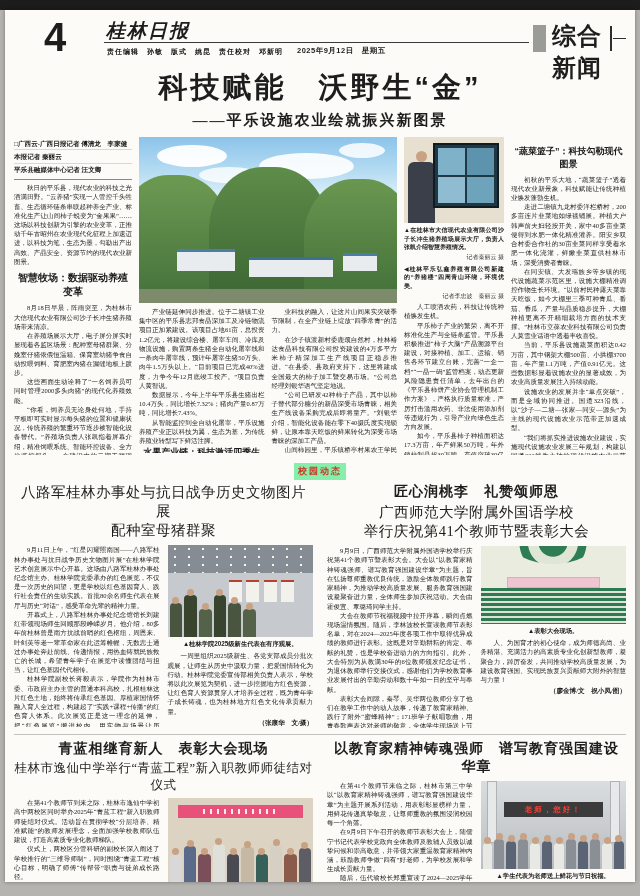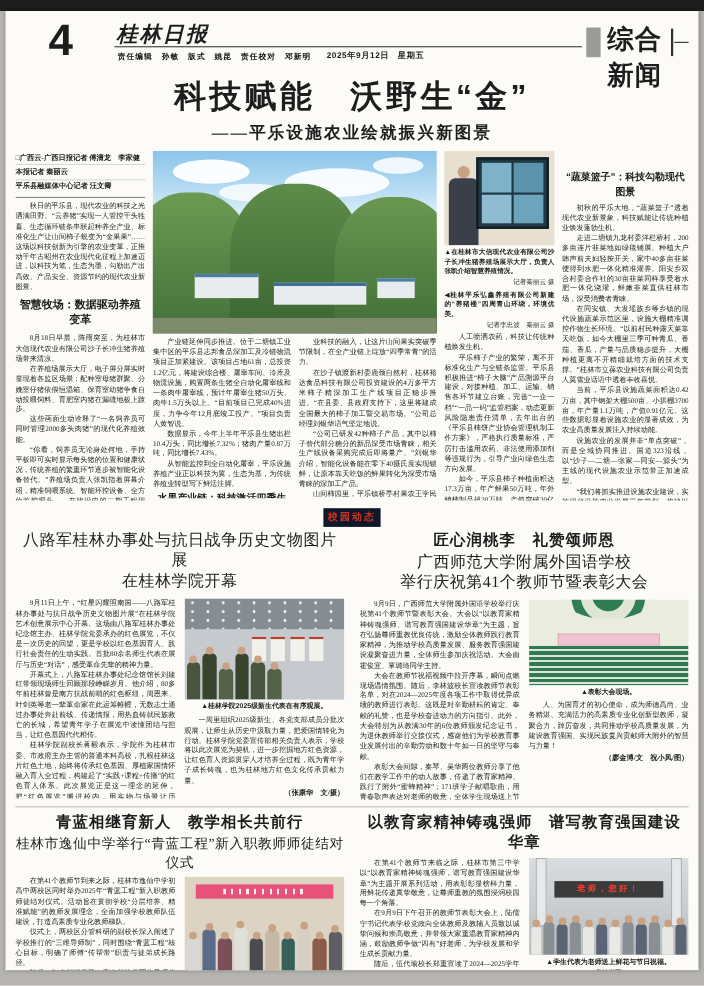--- a/index.html
+++ b/index.html
@@ -108,21 +108,21 @@
   .pillar { position:absolute; top:0; width:10px; height:70%; background:#e6e8ea; border:1px solid #aeb2b5; }
   .pi1{left:6px;} .pi2{right:6px;}
   .led { position:absolute; top:24%; left:16%; right:16%; height:17%; background:#3b3b3b; display:flex; align-items:center; justify-content:center; }
   .led span { font-size:7.5px; font-weight:bold; color:#ff3b30; letter-spacing:2px; font-family:Liberation Mono, monospace; }
   .sch-crowd i { height:26px; }
   .sch-crowd i:nth-child(odd){background:#e8e8e4;} .sch-crowd i:nth-child(even){background:#8a8f96;height:30px;}
   .sch-crowd i:nth-child(3n){background:#5a6474;height:28px;}
 
   
   .badge-row { text-align:center; margin:5px 0 3px; }
-  .badge { display:inline-block; background:#0f172a; color:#cf3421; font-size:9px; font-weight:bold; letter-spacing:2px; padding:2px 4px; font-family:Liberation Mono, monospace; }
+  .badge { display:inline-block; background:#86efac; color:#cf3421; font-size:9px; font-weight:bold; letter-spacing:2px; padding:2px 4px; font-family:Liberation Mono, monospace; }
   .duo { display:flex; gap:14px; }
   .article { flex:1; min-width:0; }
   .kicker { font-size:14px; font-weight:900; text-align:center; letter-spacing:1px; margin-bottom:2px; font-family:"Liberation Sans","DejaVu Sans",sans-serif; }
   .atitle { font-size:14.5px; font-weight:400; text-align:center; line-height:1.32; letter-spacing:.5px; }
   .atitle.one { font-size:12.5px; }
   .two-col { display:flex; gap:8px; margin-top:5px; overflow:hidden; }
   .two-col > div { flex:1; min-width:0; }
   .mid .two-col { height:182px; }
   .bot .two-col { height:158px; }
   .rule { border-top:1px solid #c2c1bd; margin:6px 0 5px; }
@@ -220,41 +220,41 @@
         <div class="caption">◀桂林平乐弘鑫养殖有限公司新建的“养猪楼”四周青山环绕，环境优美。</div>
         <div class="credit">记者李忠波　秦丽云 摄</div>
         <div>
             <p class="para">人工喷洒农药，科技让传统种植焕发生机。</p>
             <p class="para">平乐柿子产业的繁荣，离不开标准化生产与全链条监管。平乐县积极推进“柿子大脑”产品溯源平台建设，对接种植、加工、运输、销售各环节建立台账，完善“一企一档”“一品一码”监管档案，动态更新风险隐患责任清单，去年出台的《平乐县柿饼产业协会管理机制工作方案》，严格执行质量标准，严厉打击滥用农药、非法使用添加剂等违规行为，引导产业向绿色生态方向发展。</p>
             <p class="para">如今，平乐县柿子种植面积达17.3万亩，年产鲜果50万吨，年外销柿制品超30万吨，产值突破30亿元，带动相关产业产值6.9亿元。</p>
           </div>
       </div>
 
       <div class="lcol5 bodytext">
-        <div class="subhead small" style="margin-top:18px">“蔬菜篮子”：科技勾勒现代图景</div>
+        <div class="subhead small" style="margin-top:8px">“蔬菜篮子”：科技勾勒现代图景</div>
         <div>
             <p class="para">初秋的平乐大地，“蔬菜篮子”透着现代农业新景象，科技赋能让传统种植业焕发蓬勃生机。</p>
             <p class="para">走进二塘镇九龙村委洋栏桥村，200多亩连片韭菜地如绿毯铺展。种植大户韩声前夫妇轻按开关，家中40多亩韭菜便得到水肥一体化精准灌养。阳安乡双合村委合作社的30亩韭菜同样享受着水肥一体化浇灌，鲜嫩韭菜直供桂林市场，深受消费者青睐。</p>
             <p class="para">在同安镇、大发瑶族乡等乡镇的现代设施蔬菜示范区里，设施大棚精准调控作物生长环境。“以前村民种露天菜靠天吃饭，如今大棚里三季可种青瓜、番茄、香瓜，产量与品质稳步提升，大棚种植更离不开精细栽培方面的技术支撑。”桂林市立葆农业科技有限公司负责人莫雪业话语中透着丰收喜悦。</p>
             <p class="para">当前，平乐县设施蔬菜面积达0.42万亩，其中钢架大棚500亩、小拱棚3700亩，年产量1.1万吨，产值0.91亿元。这些数据彰显着设施农业的显著成效，为农业高质量发展注入持续动能。</p>
             <p class="para">设施农业的发展并非“单点突破”，而是全域协同推进。国道323沿线，以“沙子—二塘—张家—同安—源头”为主线的现代设施农业示范带正加速成型。</p>
             <p class="para">“我们将抓实推进设施农业建设，实施现代设施农业发展三年规划，构建以国道323线为主轴的现代设施农业示范带，同步建设以生猪、柿子、鱼为主的设施养殖区、种植区、渔业区，以及各乡镇特色设施农业产业园，形成‘一带串联引领、三区强力驱动、多园协同发展’的现代设施农业发展格局。”平乐县委副书记陶朝晖说。</p>
           </div>
       </div>
     </div>
   </div>
 
   <div class="badge-row">
     <span class="badge">校园动态</span>
   </div>
 
   <div class="duo mid">
     <div class="article">
       <div class="atitle">八路军桂林办事处与抗日战争历史文物图片展</div>
-      <div class="atitle">在桂林学院开幕</div>
+      <div class="atitle">配种室母猪群聚</div>
       <div class="two-col bodytext">
         <div>
             <p class="para">9月11日上午，“红星闪耀照南国——八路军桂林办事处与抗日战争历史文物图片展”在桂林学院艺术创意展示中心开幕。这场由八路军桂林办事处纪念馆主办、桂林学院党委承办的红色展览，不仅是一次历史的回望，更是学校以红色基因育人、践行社会责任的生动实践。首批80余名师生代表在展厅与历史“对话”，感受革命先辈的精神力量。</p>
             <p class="para">开幕式上，八路军桂林办事处纪念馆馆长刘建红带领现场师生回顾那段峥嵘岁月。他介绍，80多年前桂林曾是南方抗战前哨的红色枢纽，周恩来、叶剑英等老一辈革命家在此运筹帷幄，无数志士通过办事处奔赴前线、传递情报，用热血铸就民族救亡的长城，希望青年学子在展览中读懂团结与担当，让红色基因代代相传。</p>
             <p class="para">桂林学院副校长蒋毅表示，学院作为桂林市委、市政府主办主管的普通本科高校，扎根桂林这片红色土地，始终将传承红色基因、厚植家国情怀融入育人全过程，构建起了“实践+课程+传播”的红色育人体系。此次展览正是这一理念的延伸，把“红色展览”搬进校内，用实物与场景让历史“活”起来。在沉浸式的带领下，师生代表们在展厅里缓缓移动，时而驻足凝视，时而侧耳倾听，时而低声交流，一幅幅历史图片在灯光下静静铺展，如同一部立体抗战史诗，将革命先辈在桂林的抗日救亡足迹清晰勾勒。</p>
           </div>
         <div>
           <div class="ph photo-exhib">
             <i class="ex-ceil"></i>
             <i class="board bo1"></i>
@@ -302,21 +302,21 @@
           <div class="sig">（廖金博/文　祝小凤/图）</div>
         </div>
       </div>
     </div>
   </div>
 
   <div class="rule"></div>
 
   <div class="duo bot">
     <div class="article">
-      <div class="kicker">青蓝相继育新人　教学相长共前行</div>
+      <div class="kicker">青蓝相继育新人　表彰大会现场</div>
       <div class="atitle one">桂林市逸仙中学举行“青蓝工程”新入职教师师徒结对仪式</div>
       <div class="two-col bodytext">
         <div>
             <p class="para">在第41个教师节到来之际，桂林市逸仙中学初高中两校区同时举办2025年“青蓝工程”新入职教师师徒结对仪式。活动旨在贯彻学校“分层培养、精准赋能”的教师发展理念，全面加强学校教师队伍建设，打造高素质专业化教师梯队。</p>
             <p class="para">仪式上，两校区分管科研的副校长深入阐述了学校推行的“三维导师制”，同时围绕“青蓝工程”核心目标，明确了师傅“传帮带”职责与徒弟成长路径。</p>
             <p class="para">随后，初中部冯嘉慧、高中部张雪两位导师代表发言，承诺在教学方法、课堂管理、课程设计等方面给予新教师全方位指导，以“日新”之志实现师徒教学相长，共同钻研教学业务，积极探索教育教学改革创新路径。新入职教师代表屠婷婷、黎倩利表态，将以“诚心诚意、虚心求教”的态度、“勤奋努力、扎实学习”的行动和“及时总结、不断反思”的工作习惯不断提升自身的教学能力，尽快胜任教学工作。</p>
           </div>
         <div>
           <div class="ph photo-group">
             <i class="banner"></i>

